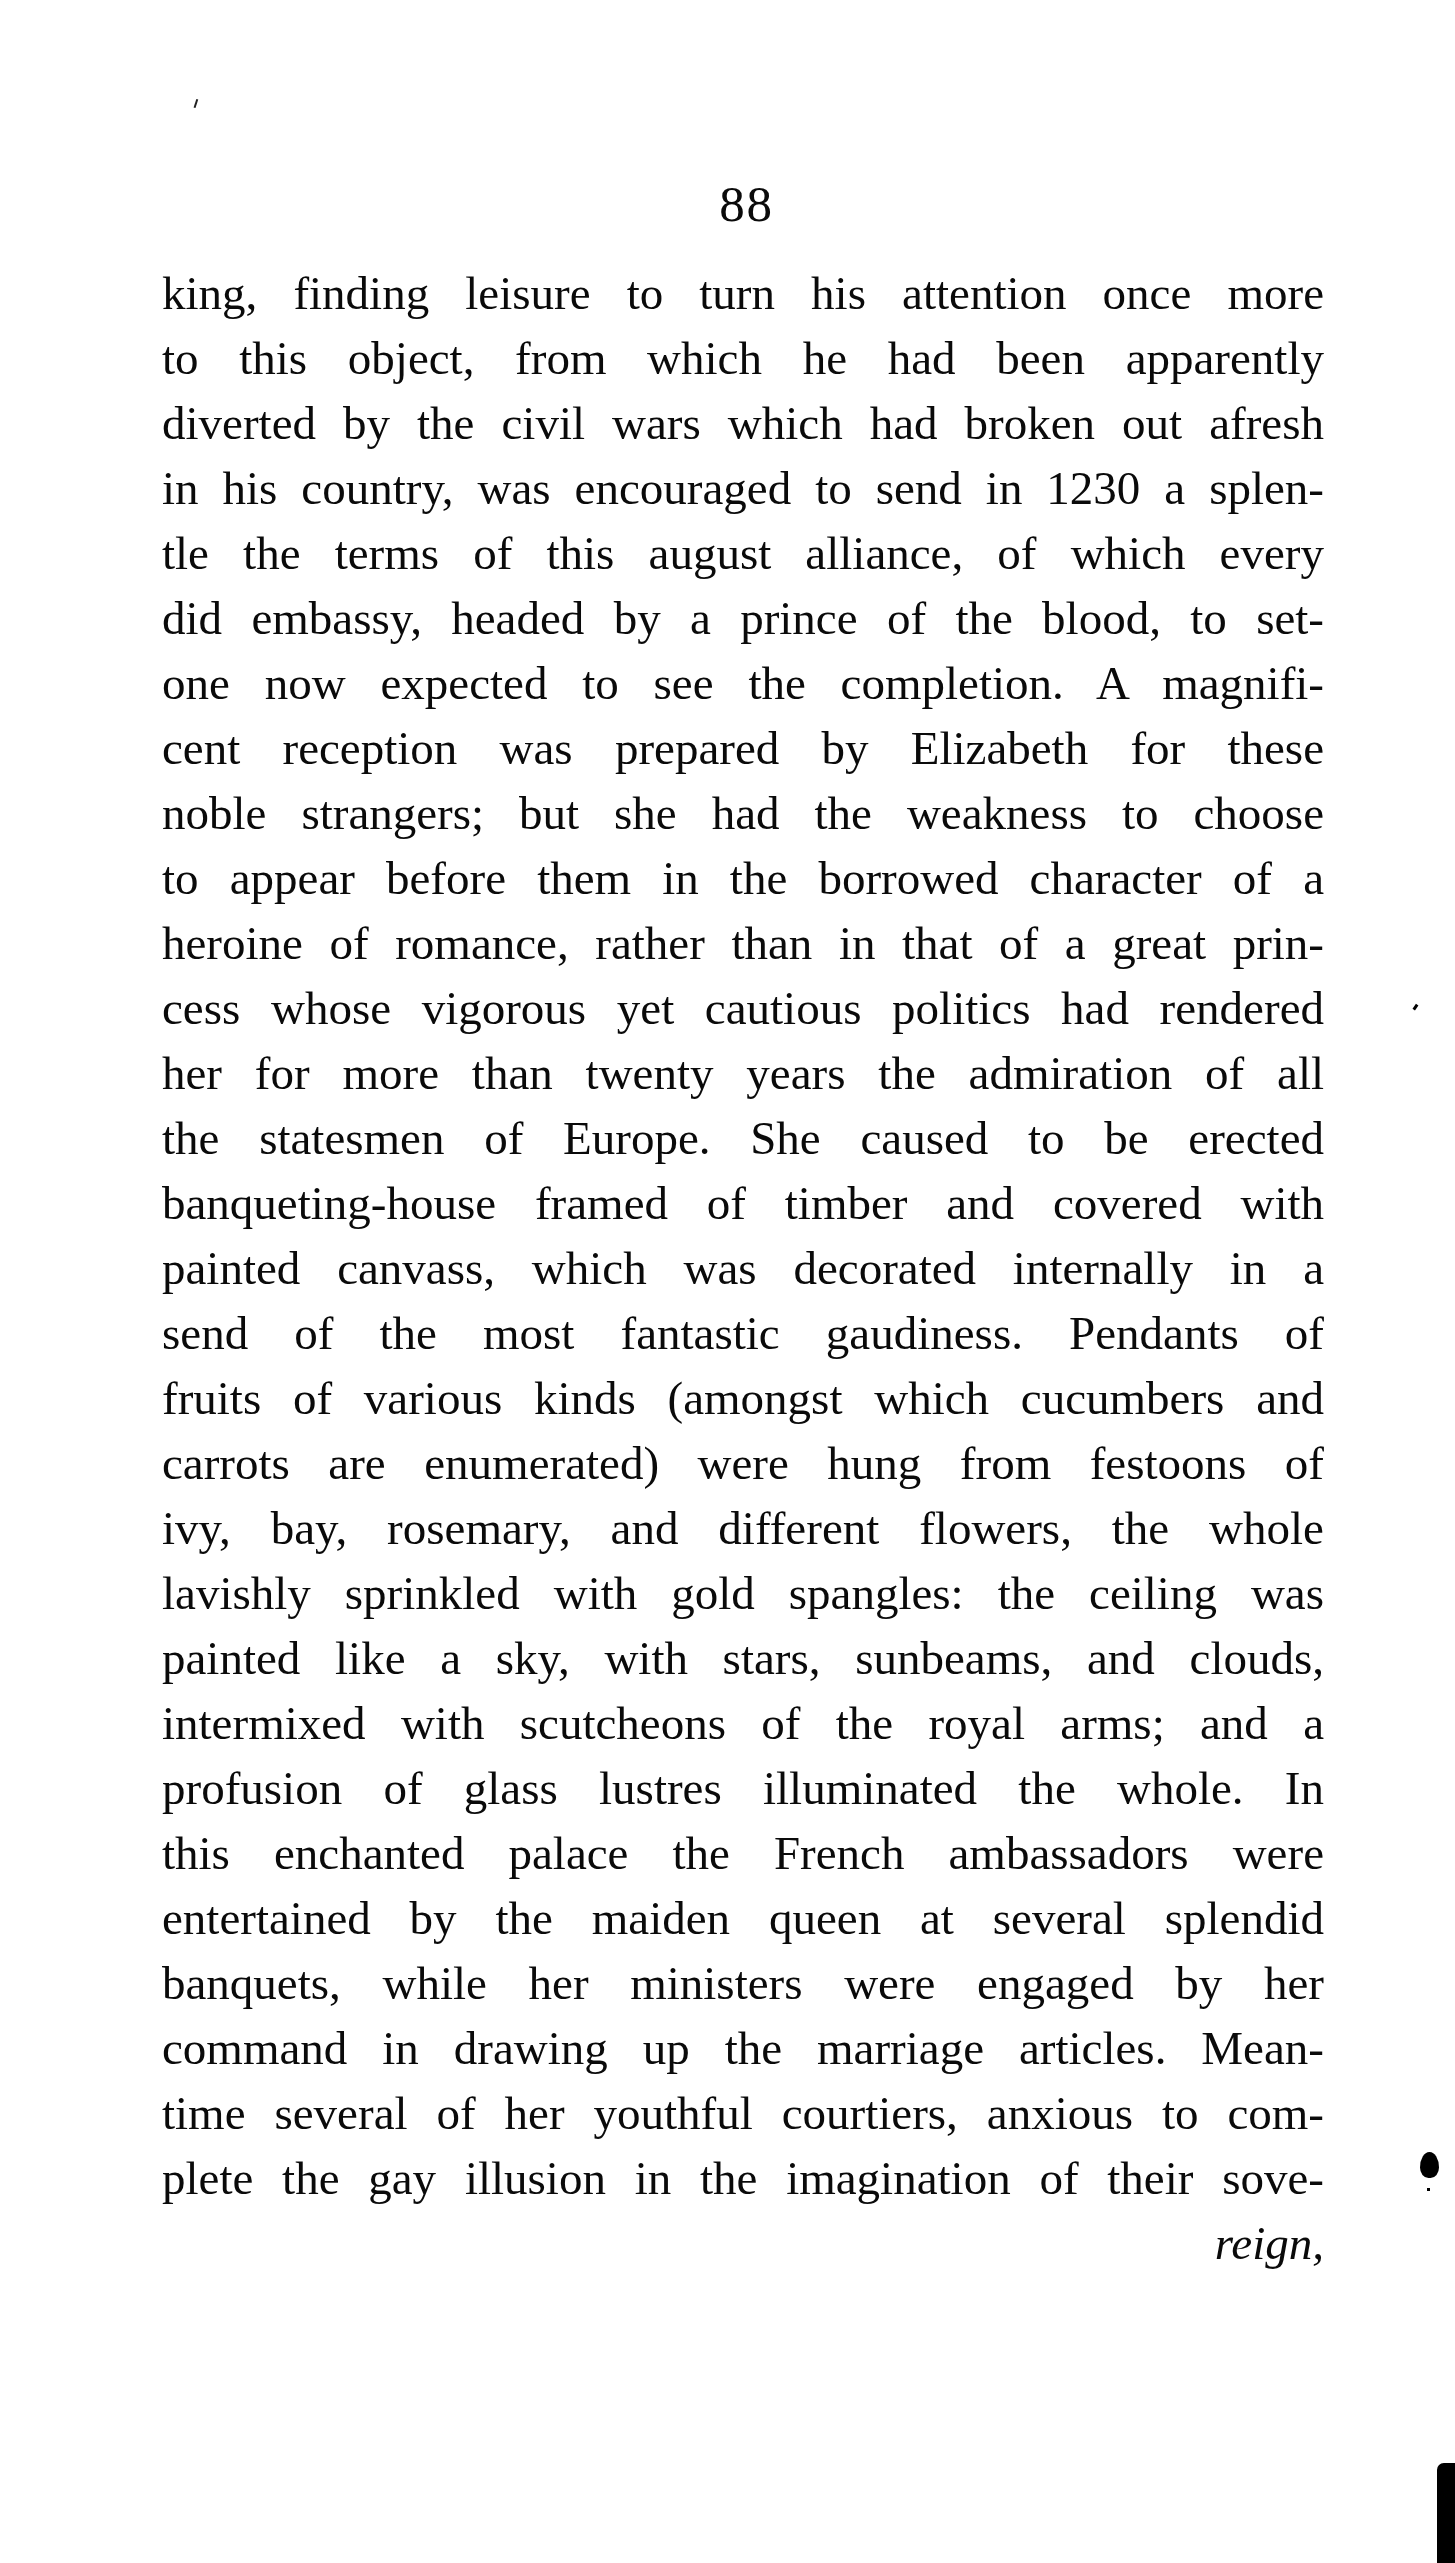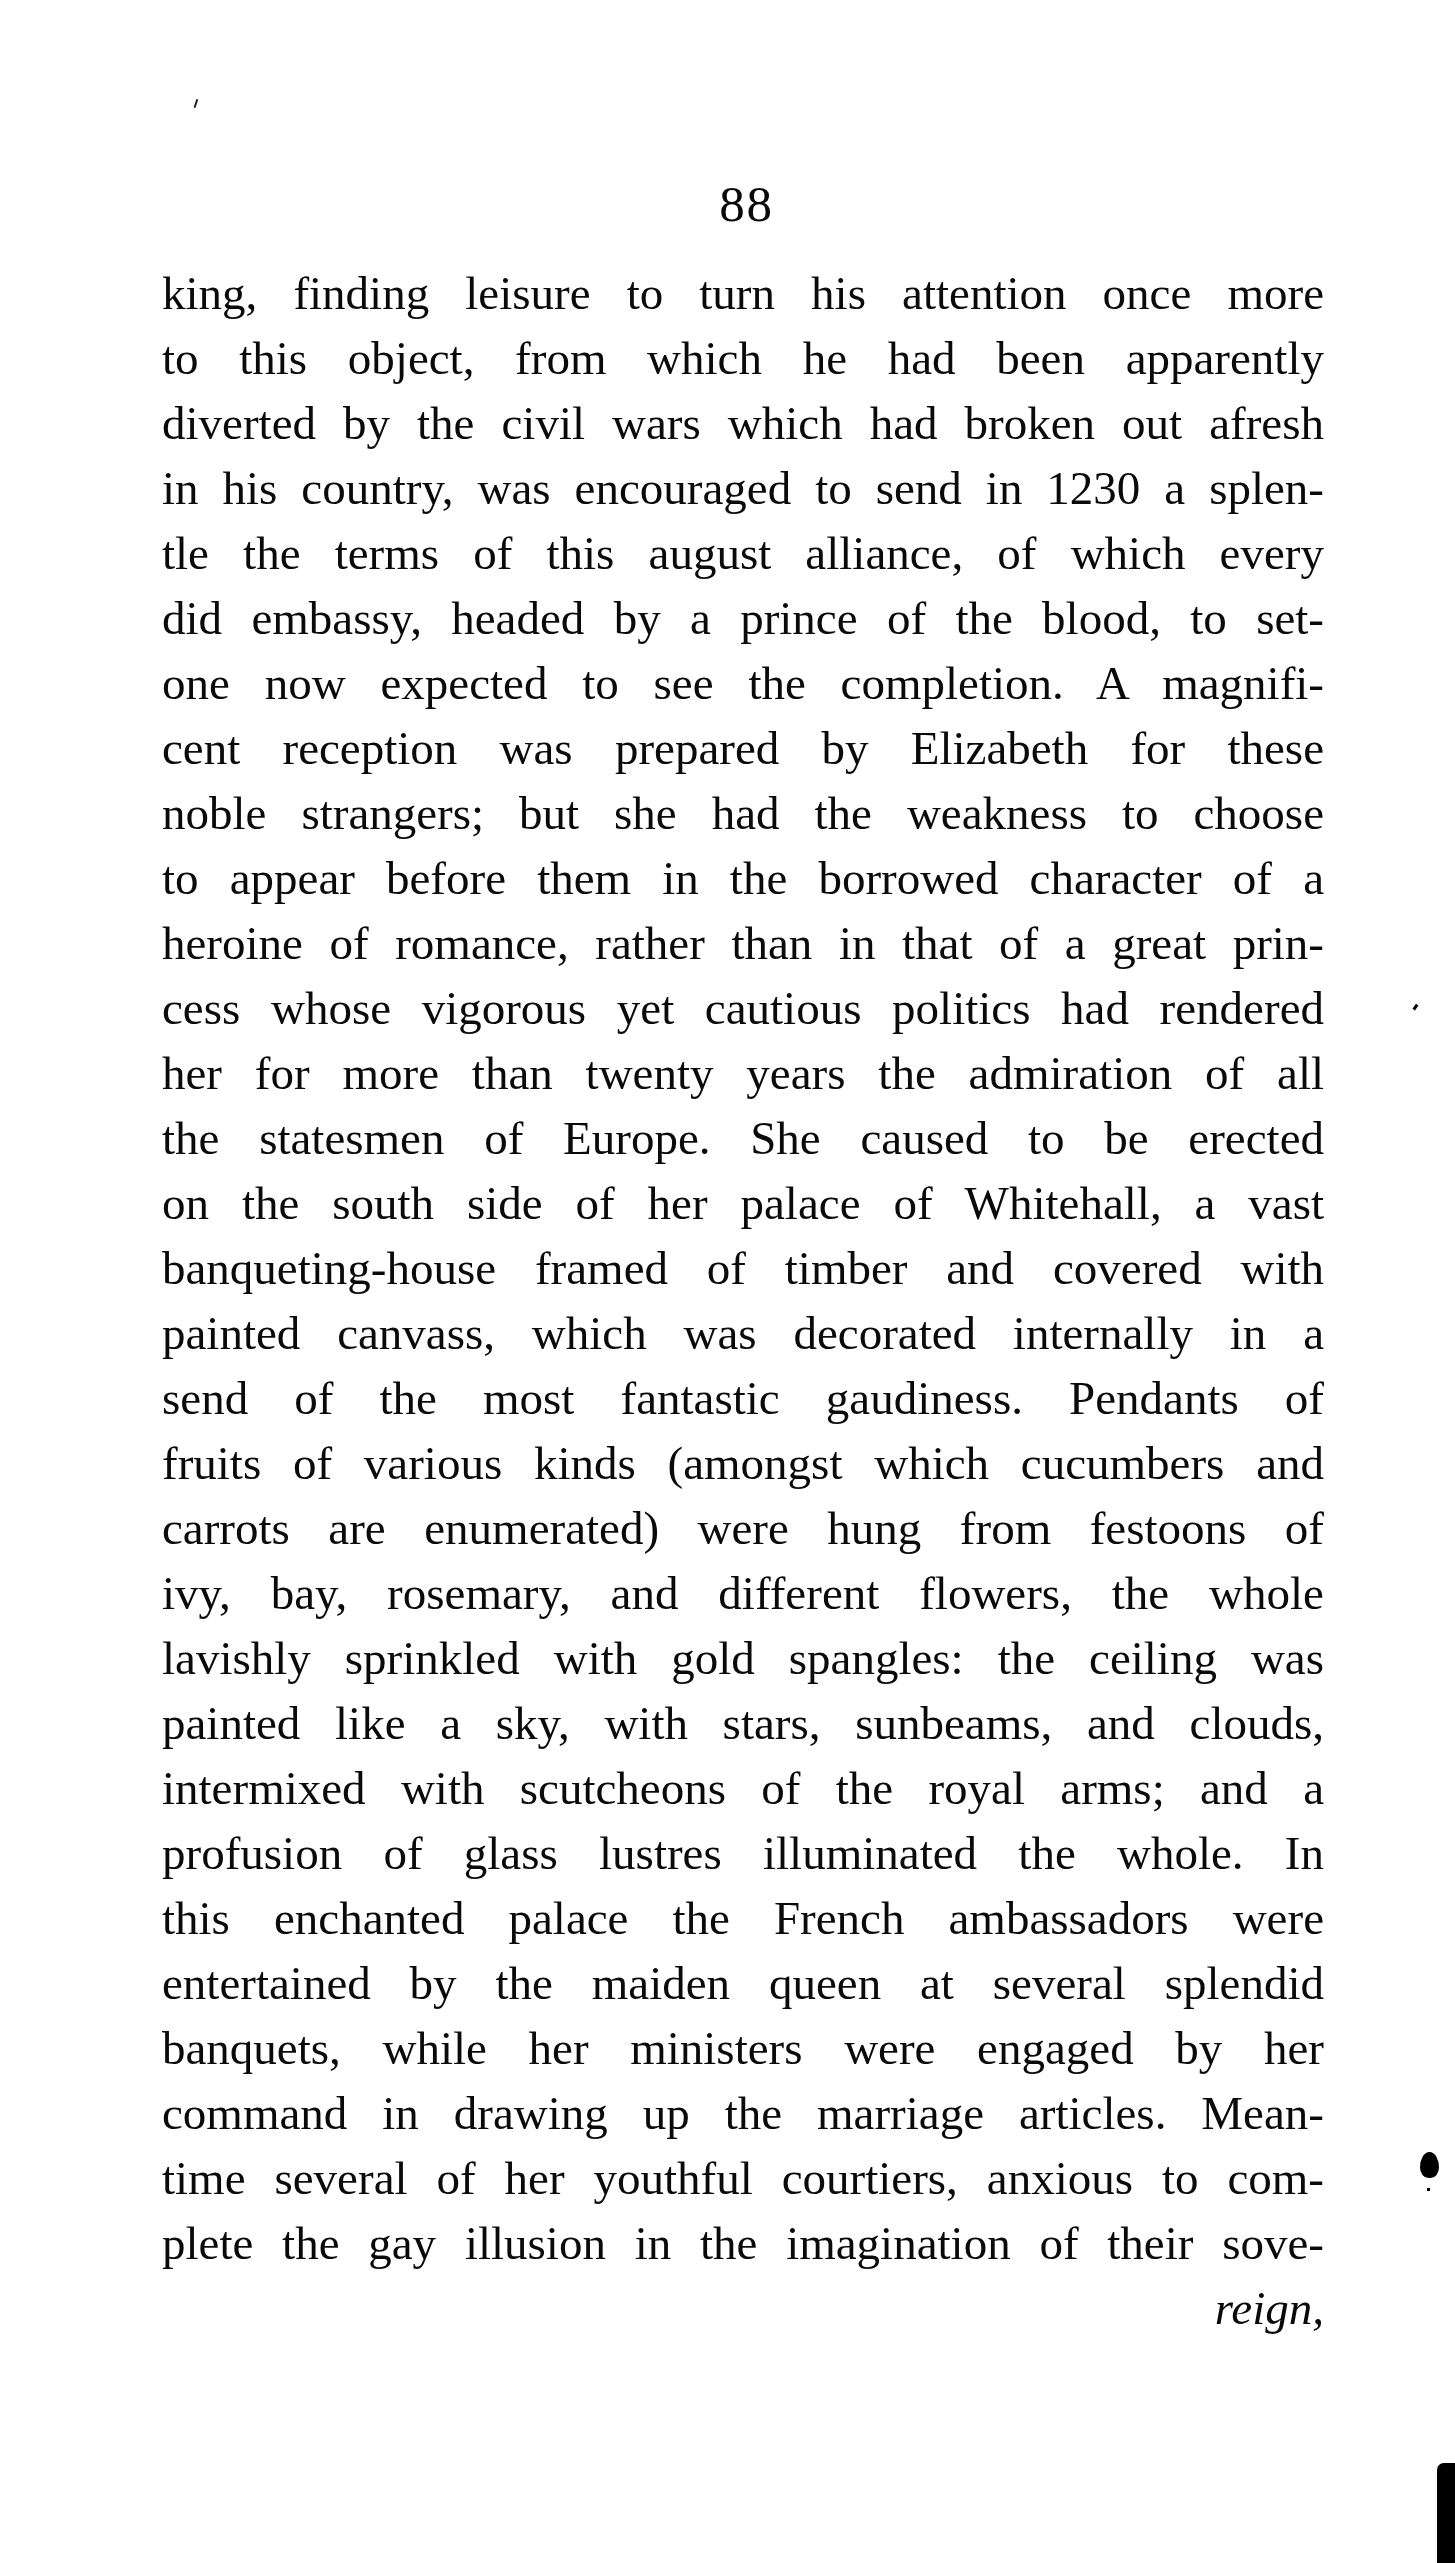--- a/index.html
+++ b/index.html
@@ -101,21 +101,20 @@
     <span class="line">tle the terms of this august alliance, of which every</span>
     <span class="line">did embassy, headed by a prince of the blood, to set-</span>
     <span class="line">one now expected to see the completion. A magnifi-</span>
     <span class="line">cent reception was prepared by Elizabeth for these</span>
     <span class="line">noble strangers; but she had the weakness to choose</span>
     <span class="line">to appear before them in the borrowed character of a</span>
     <span class="line">heroine of romance, rather than in that of a great prin-</span>
     <span class="line">cess whose vigorous yet cautious politics had rendered</span>
     <span class="line">her for more than twenty years the admiration of all</span>
     <span class="line">the statesmen of Europe. She caused to be erected</span>
-    <span class="line">on the south side of her palace of Whitehall, a vast</span>
     <span class="line">banqueting-house framed of timber and covered with</span>
     <span class="line">painted canvass, which was decorated internally in a</span>
     <span class="line">send of the most fantastic gaudiness. Pendants of</span>
     <span class="line">fruits of various kinds (amongst which cucumbers and</span>
     <span class="line">carrots are enumerated) were hung from festoons of</span>
     <span class="line">ivy, bay, rosemary, and different flowers, the whole</span>
     <span class="line">lavishly sprinkled with gold spangles: the ceiling was</span>
     <span class="line">painted like a sky, with stars, sunbeams, and clouds,</span>
     <span class="line">intermixed with scutcheons of the royal arms; and a</span>
     <span class="line">profusion of glass lustres illuminated the whole. In</span>

